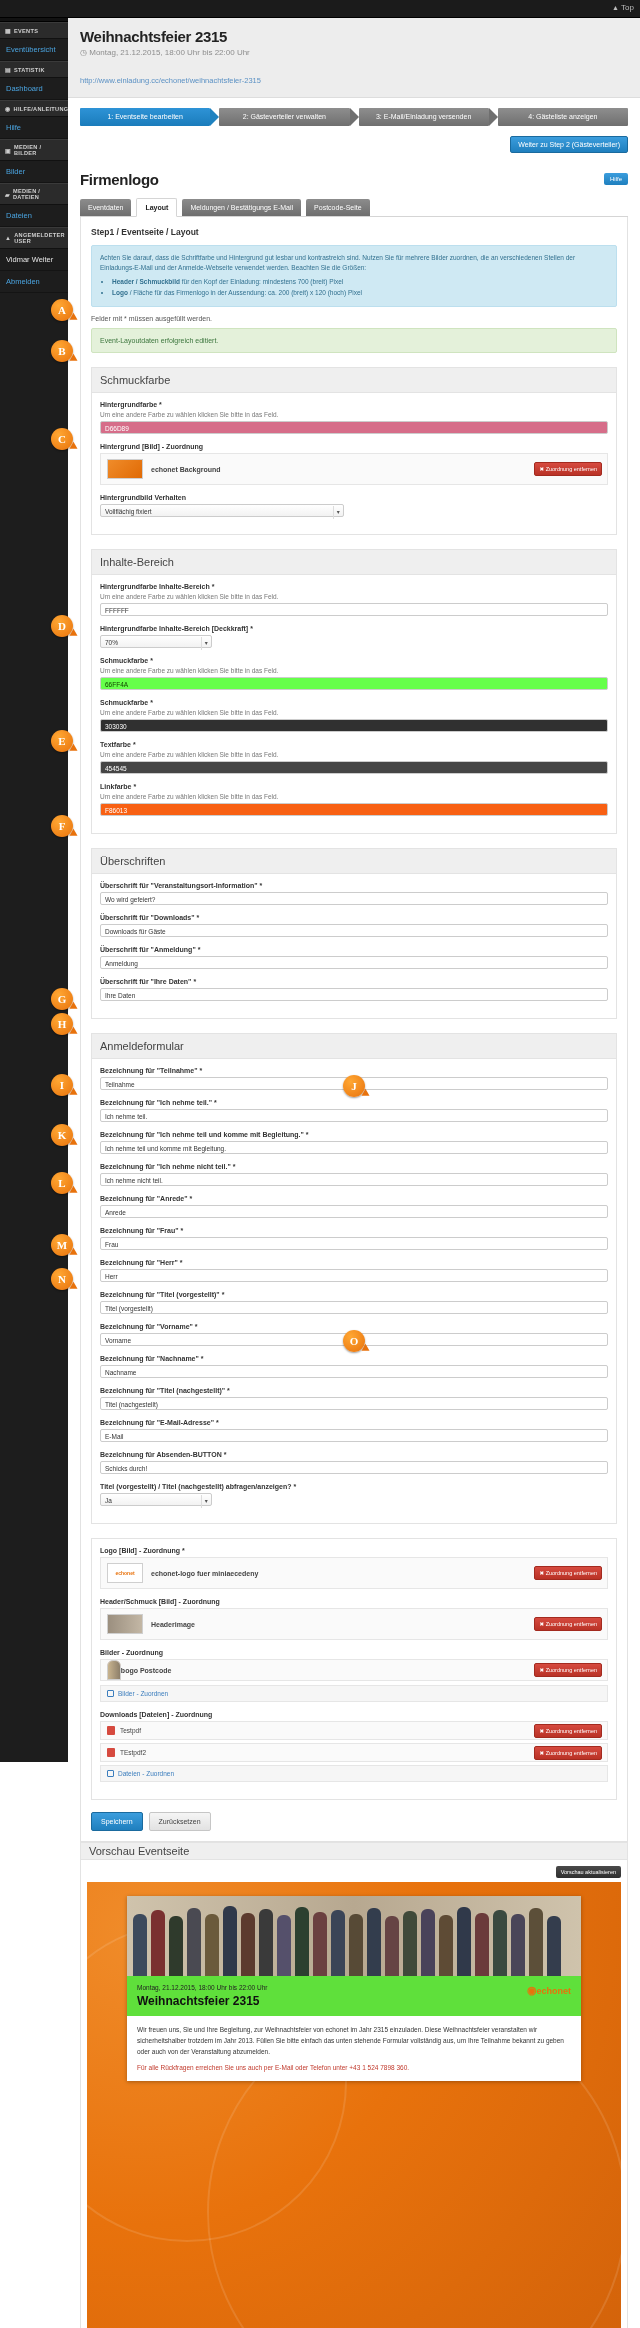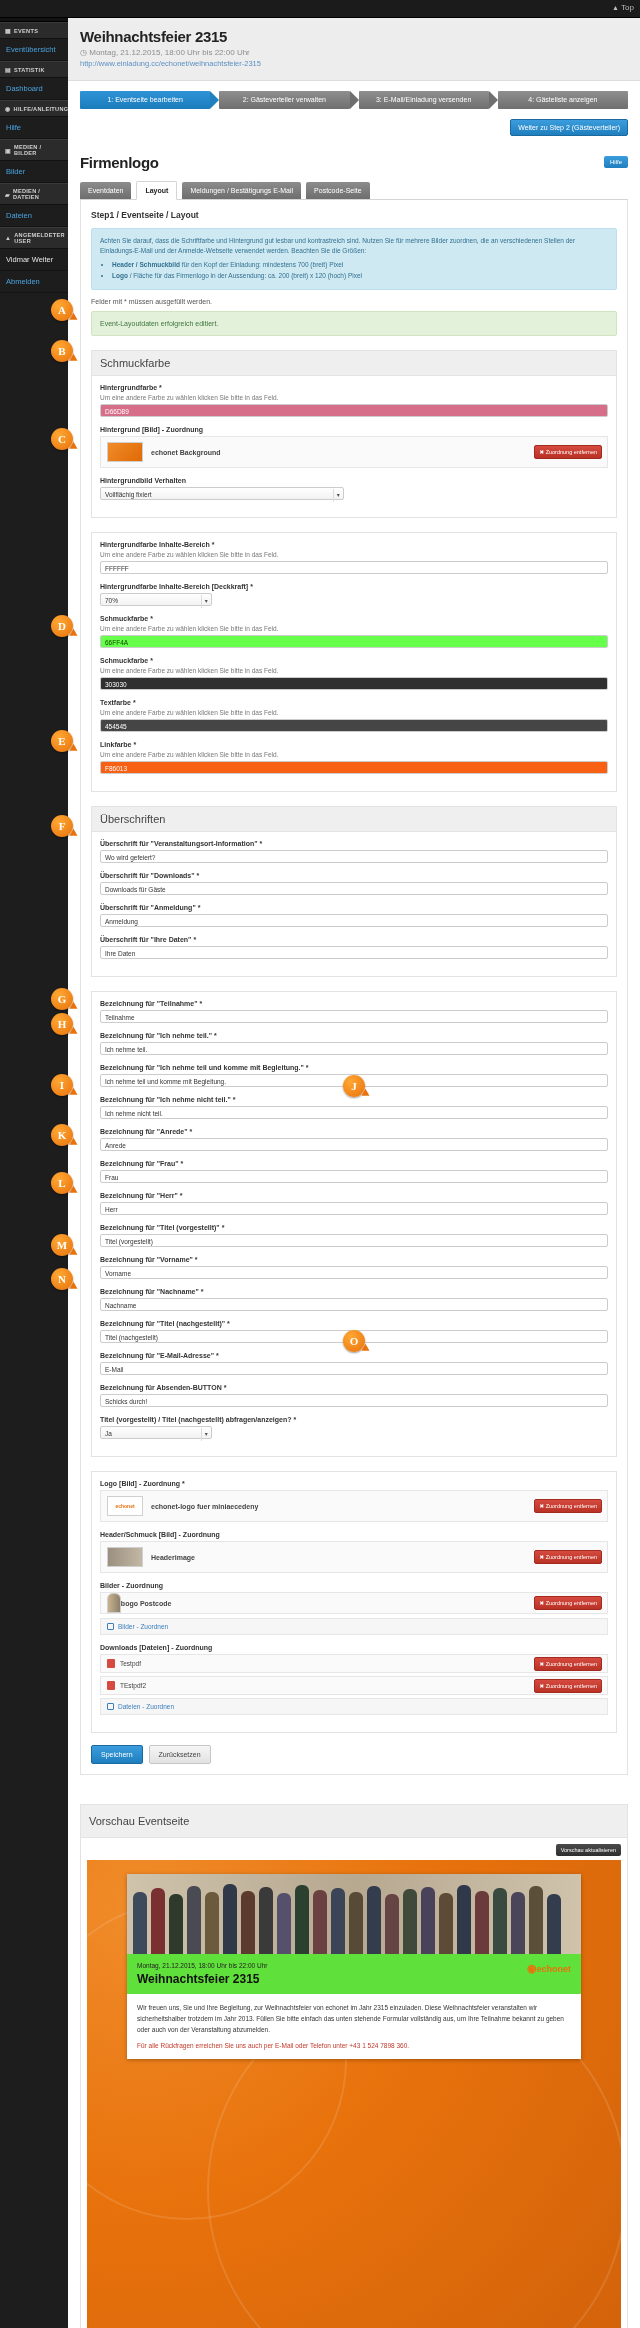--- a/index.html
+++ b/index.html
@@ -23,21 +23,21 @@
     z-index: 40;
   }
   .top-link {
     position: absolute; right: 6px; top: 3px;
     color: #bbb; font-size: 8px; text-decoration: none;
   }
   .top-link .caret { font-size: 7px; }
 
   
   .sidebar {
-    position: absolute; top: 0; left: 0; width: 68px; height: 2328px;
+    position: absolute; top: 0; left: 0; width: 68px; height: 1762px;
     background: #1d1d1d;
     z-index: 30;
   }
   .brand {
     height: 22px; display: flex; align-items: center; padding-left: 6px;
     background: #121212;
     border-bottom: 1px solid #000;
   }
   .brand-icon { color:#e8801a; font-size: 8px; margin-right: 3px; }
   .brand-text { font-size: 10px; font-weight: bold; color:#d8d8d8; letter-spacing: -0.2px;}
@@ -66,21 +66,21 @@
   
   .main { position: absolute; top: 18px; left: 68px; width: 572px; }
 
   .page-head {
     background: #ededed; padding: 10px 12px 12px 12px;
     border-bottom: 1px solid #ddd;
   }
   .page-title { font-size: 15px; font-weight: bold; color: #222; letter-spacing: -0.3px; }
   .page-sub { font-size: 8px; color: #8d8d8d; margin-top: 3px; }
   .page-sub .clock { font-size: 8px; }
-  .page-url { font-size: 7.5px; color: #5b91c4; margin-top: 2px; }
+  .page-url { font-size: 7.5px; color: #5b91c4; margin-top: 19px; }
 
   
   .steps-wrap { background:#fff; padding: 10px 12px 10px 12px; display:flex; }
   .step {
     position: relative; height: 18px; line-height: 18px;
     color:#fff; font-size: 7px; text-align:center; font-weight: 500;
     background: linear-gradient(#8e8e8e,#6f6f6f);
     margin-right: 9px; flex: 1 1 0;
     border-radius: 1px;
   }
@@ -186,21 +186,21 @@
   .add-icon { width:7px; height:7px; border:1px solid #3b7dbd; border-radius:1px; display:inline-block;}
 
   .btn-row { margin-top: 12px; display:flex; gap:6px; }
   .btn-save { background: linear-gradient(#3b9ddd,#1f7fbe); color:#fff; font-size:7px;
     padding:5px 9px; border-radius:2px; border:1px solid #1a6a9e; }
   .btn-reset { background: linear-gradient(#f5f5f5,#e2e2e2); color:#444; font-size:7px;
     padding:5px 9px; border-radius:2px; border:1px solid #c6c6c6; }
 
   
   .preview-hdr { font-size:11px; color:#444; background:#efefef; border:1px solid #e3e3e3;
-    border-bottom:none; padding:10px 8px; margin-top:29px; }
+    border-bottom:none; padding:2px 8px; margin-top:0; }
   .preview-body { border:1px solid #e3e3e3; padding: 6px; background:#fff; }
   .btn-refresh { float:right; background:linear-gradient(#4a4a4a,#2e2e2e); color:#fff;
     font-size:5.5px; padding:3px 5px; border-radius:2px; margin-bottom:4px; }
   .prev-canvas { clear:both; position:relative; background:#e8720c; height: 490px; overflow:hidden;
     background-image: radial-gradient(circle at 10% 10%, #f08c2a 0%, #e8720c 45%, #d2620a 100%); }
   .prev-ring { position:absolute; border:2px solid rgba(255,255,255,.12); border-radius:50%; }
   .prev-card { position:absolute; left:40px; right:40px; top:14px; background:#fff;
     box-shadow: 0 1px 4px rgba(0,0,0,.3); }
   .prev-banner { height: 80px; background:linear-gradient(90deg,#cfc3ac,#b7a890,#cfc3ac); position:relative; overflow:hidden;}
   .ppl { position:absolute; bottom:0; width:14px; border-radius:6px 6px 0 0; }
@@ -355,20 +355,21 @@
               <span class="flabel">Hintergrundbild Verhalten</span>
               <div class="fselect">
                 <span>Vollflächig fixiert</span>
                 <span class="arr">▾</span>
               </div>
             </div>
           </div>
         </div>
 
         <div class="section">
+          <div class="section-hdr">Inhalte-Bereich</div>
           <div class="section-body">
             <div class="field">
               <span class="flabel">Hintergrundfarbe Inhalte-Bereich *</span>
               <span class="fhelp">Um eine andere Farbe zu wählen klicken Sie bitte in das Feld.</span>
               <div class="finput" style="background:#ffffff;color:#333;">FFFFFF</div>
             </div>
             <div class="field">
               <span class="flabel">Hintergrundfarbe Inhalte-Bereich [Deckkraft] *</span>
               <div class="fselect narrow">
                 <span>70%</span>
@@ -414,20 +415,21 @@
                 <div class="finput">Anmeldung</div>
               </div>
               <div class="field">
                 <span class="flabel">Überschrift für "Ihre Daten" *</span>
                 <div class="finput">Ihre Daten</div>
               </div>
             </div>
         </div>
 
         <div class="section">
+          <div class="section-hdr">Anmeldeformular</div>
           <div class="section-body">
             <div id="anmelde-body">
                 <div class="field">
                   <span class="flabel">Bezeichnung für "Teilnahme" *</span>
                   <div class="finput">Teilnahme</div>
                 </div>
                 <div class="field">
                   <span class="flabel">Bezeichnung für "Ich nehme teil." *</span>
                   <div class="finput">Ich nehme teil.</div>
                 </div>

